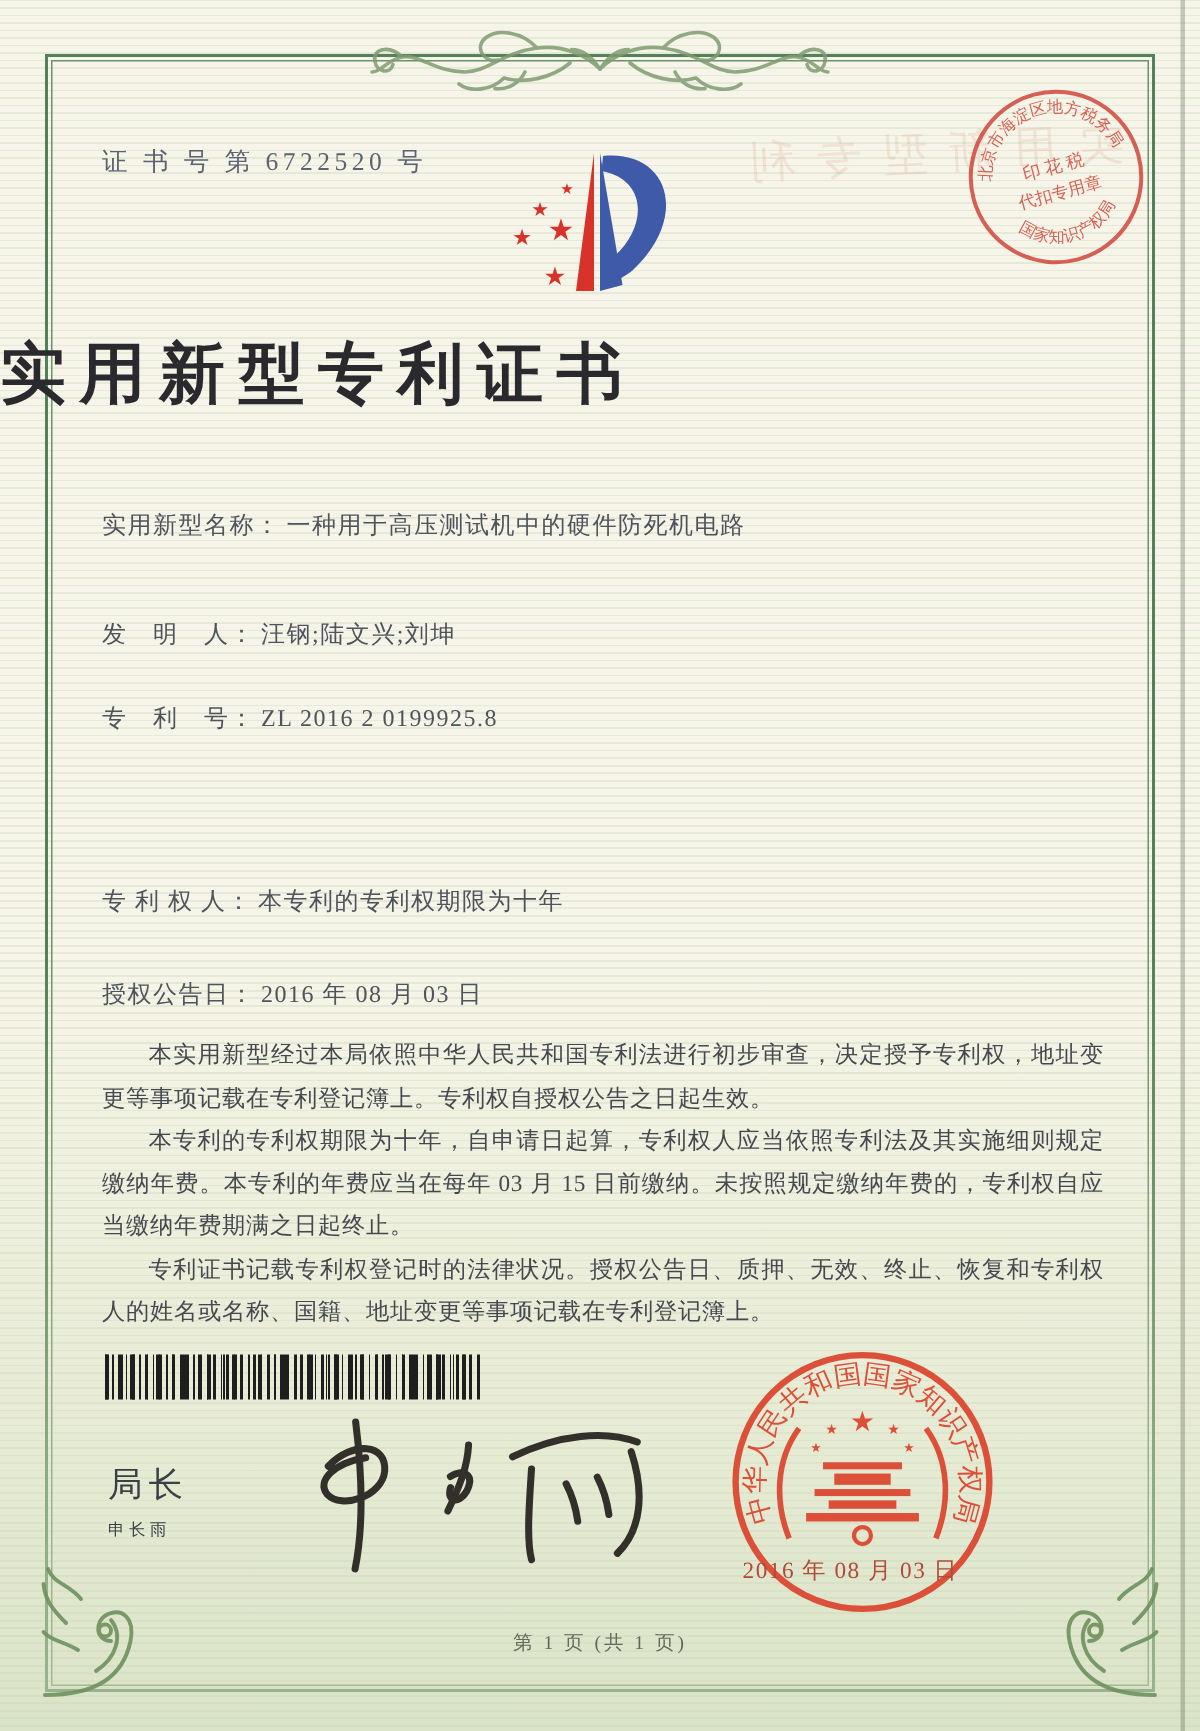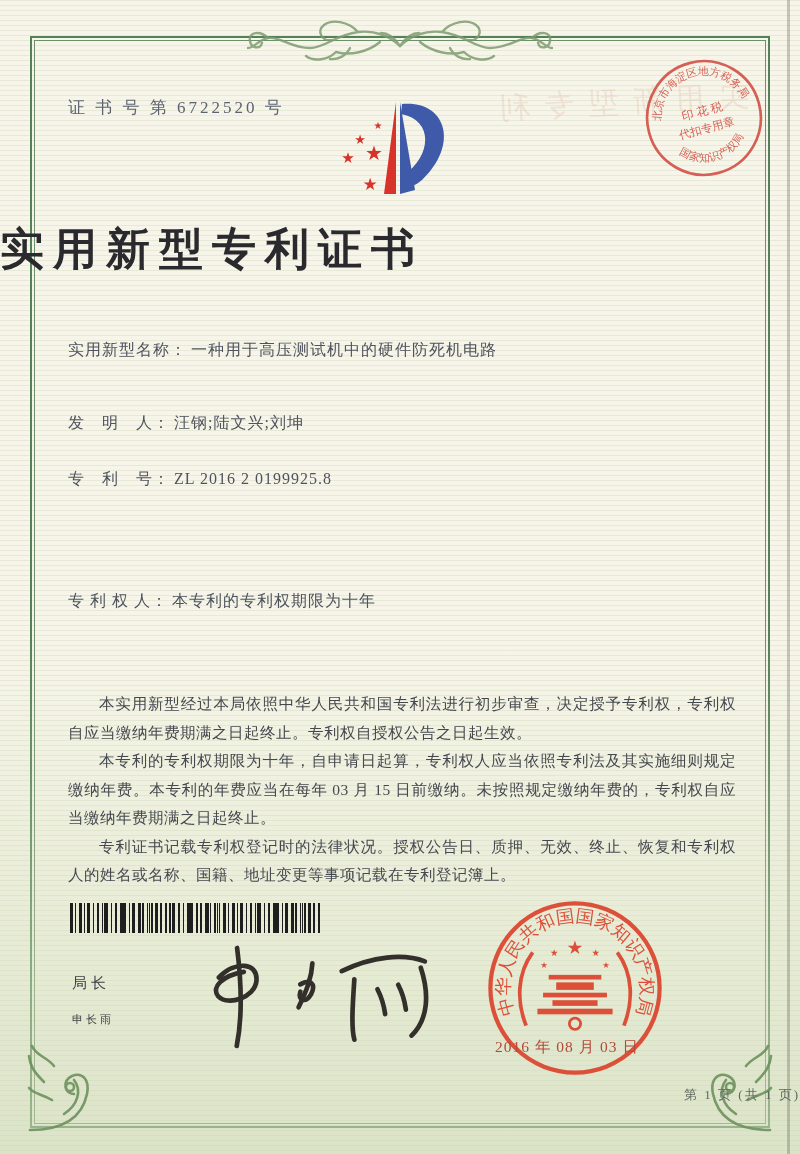--- a/index.html
+++ b/index.html
@@ -39,30 +39,30 @@
   .body-text{position:absolute;left:68px;right:64px;top:690px;font-size:15.5px;line-height:28.5px;
     color:#45494f;text-align:justify;letter-spacing:.5px;}
   .body-text p{margin:0;text-indent:2em;}
   
   .barcode{position:absolute;left:70px;top:903px;width:252px;height:30px;
     background-image:
       repeating-linear-gradient(90deg,#1e1e1e 0 2px,rgba(0,0,0,0) 2px 5px,#1e1e1e 5px 6px,rgba(0,0,0,0) 6px 9px),
       repeating-linear-gradient(90deg,#1e1e1e 0 3px,rgba(0,0,0,0) 3px 7px,rgba(0,0,0,0) 7px 11px,#1e1e1e 11px 12px,rgba(0,0,0,0) 12px 17px);
   }
   
-  .signer-title{position:absolute;left:72px;top:974px;font-size:15px;letter-spacing:4px;color:#3c4046;}
+  .signer-title{position:absolute;left:72px;top:974px;font-size:23px;letter-spacing:4px;color:#3c4046;}
   .signer-name{position:absolute;left:72px;top:1012px;font-size:11px;letter-spacing:3px;color:#3c4046;}
   .signature{position:absolute;left:190px;top:936px;width:250px;height:115px;transform:rotate(-1deg);}
   
   .seal{position:absolute;left:481px;top:894px;width:188px;height:188px;opacity:.93;}
   .seal-date{position:absolute;left:495px;top:1037px;font-size:15.5px;letter-spacing:1px;color:#b24a38;}
   
   .stamp{position:absolute;left:642px;top:56px;width:124px;height:124px;transform:rotate(-15deg);opacity:.82;}
   
-  .footer{position:absolute;left:0;right:0;top:1086px;text-align:right;font-size:13px;
+  .footer{position:absolute;left:0;right:0;top:1086px;text-align:center;font-size:13px;
     letter-spacing:2px;color:#5f6a5f;}
 </style>
 </head>
 <body>
 
 <div class="page">
 
   <div class="frame">
     <div class="frame-inner"></div>
   </div>
@@ -144,23 +144,26 @@
   </div>
   <div class="field f1">
     <span class="lb">发　明　人：</span><span>汪钢;陆文兴;刘坤</span>
   </div>
   <div class="field f2">
     <span class="lb">专　利　号：</span><span>ZL 2016 2 0199925.8</span>
   </div>
   <div class="field f4">
     <span class="lb">专 利 权 人：</span><span>本专利的专利权期限为十年</span>
   </div>
+  <div class="field f5">
+    <span class="lb">授权公告日：</span><span>2016 年 08 月 03 日</span>
+  </div>
 
   <div class="body-text">
-    <p>本实用新型经过本局依照中华人民共和国专利法进行初步审查，决定授予专利权，专利权自应当缴纳年费期满之日起终止。专利权自授权公告之日起生效。</p>
+    <p>本实用新型经过本局依照中华人民共和国专利法进行初步审查，决定授予专利权，地址变更等事项记载在专利登记簿上。专利权自授权公告之日起生效。</p>
     <p>本专利的专利权期限为十年，自申请日起算，专利权人应当依照专利法及其实施细则规定缴纳年费。本专利的年费应当在每年 03 月 15 日前缴纳。未按照规定缴纳年费的，专利权自应当缴纳年费期满之日起终止。</p>
     <p>专利证书记载专利权登记时的法律状况。授权公告日、质押、无效、终止、恢复和专利权人的姓名或名称、国籍、地址变更等事项记载在专利登记簿上。</p>
   </div>
 
   <div class="barcode"></div>
 
   <div class="signer-title">局长</div>
   <div class="signer-name">申长雨</div>
 
   <svg class="signature" viewBox="0 0 240 110">

